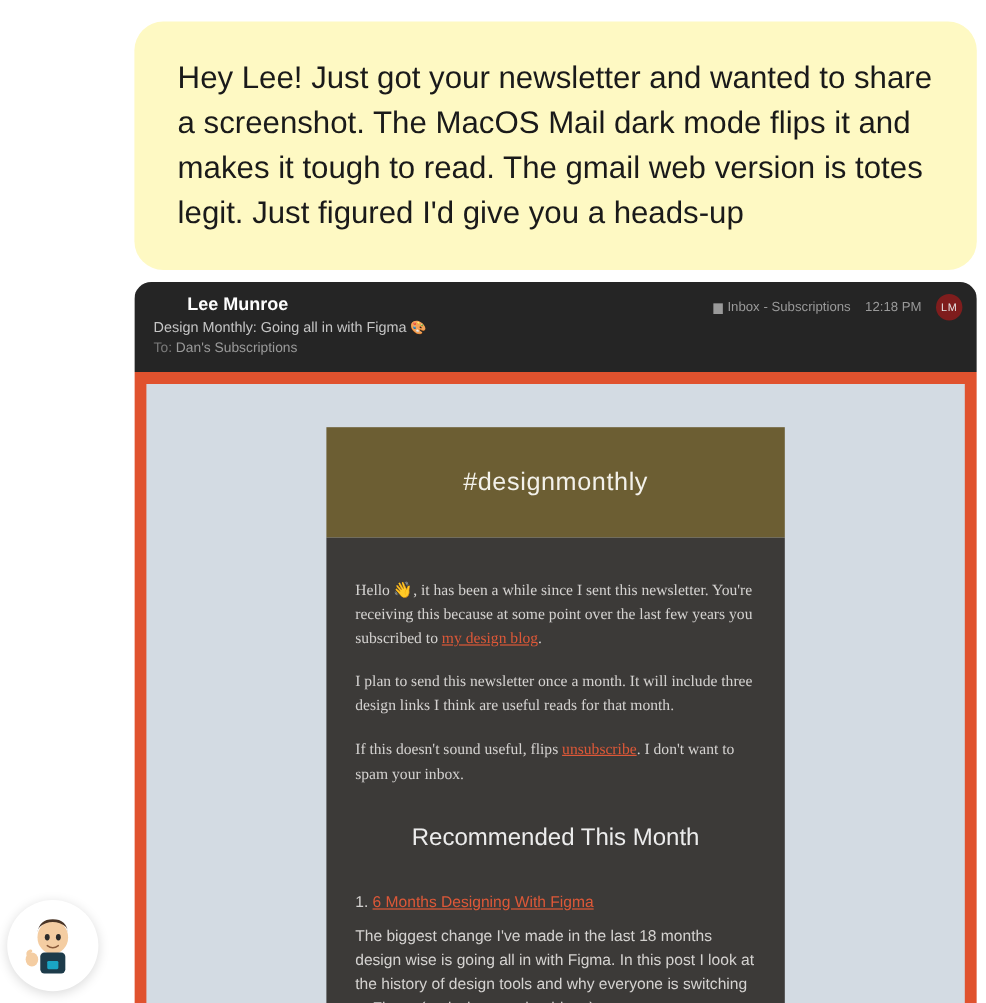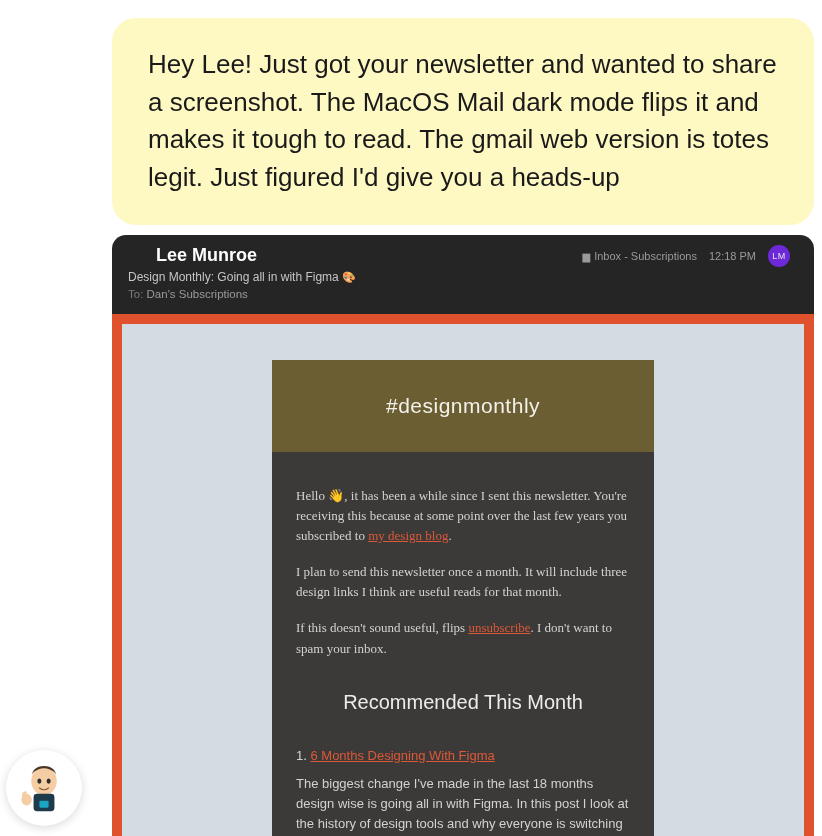--- a/index.html
+++ b/index.html
@@ -32,59 +32,59 @@
     .mail-header {
       background: #252525;
       padding: 10px 16px 14px 16px;
       color: #e8e8e8;
       font-size: 12px;
       position: relative;
       min-height: 62px;
     }
     .mail-from {
       font-weight: 600;
-      font-size: 18px;
+      font-size: 15px;
       color: #fdfdfd;
       padding-left: 28px;
     }
     .mail-subject {
       color: #c5c5c5;
       font-size: 12px;
       margin-top: 4px;
     }
     .mail-to {
       color: #9a9a9a;
       font-size: 11.5px;
       margin-top: 4px;
     }
     .mail-to-label {
       color: #7a7a7a;
       text-align: right;
     }
     .mail-meta {
       position: absolute;
-      right: 24px;
+      right: 12px;
       top: 10px;
       display: flex;
       align-items: center;
       gap: 12px;
       color: #9a9a9a;
       font-size: 11px;
     }
     .folder-icon {
       display: inline-block;
       margin-right: 4px;
       font-size: 10px;
       color: #9a9a9a;
     }
     .avatar {
       width: 22px;
       height: 22px;
       border-radius: 50%;
-      background: #6d28d9;
+      background: #7f1d1d;
       color: #e5e5e5;
       font-size: 9px;
       font-weight: 500;
       display: flex;
       align-items: center;
       justify-content: center;
       letter-spacing: 0.5px;
     }
     .email-body-outer {
       background: #e0522e;

